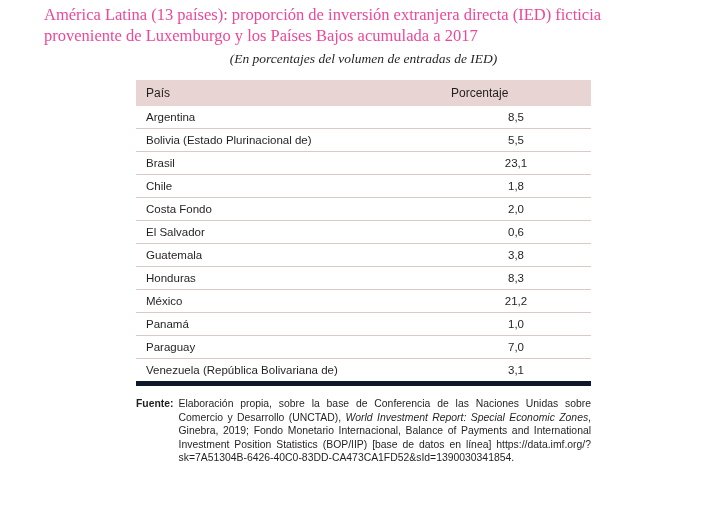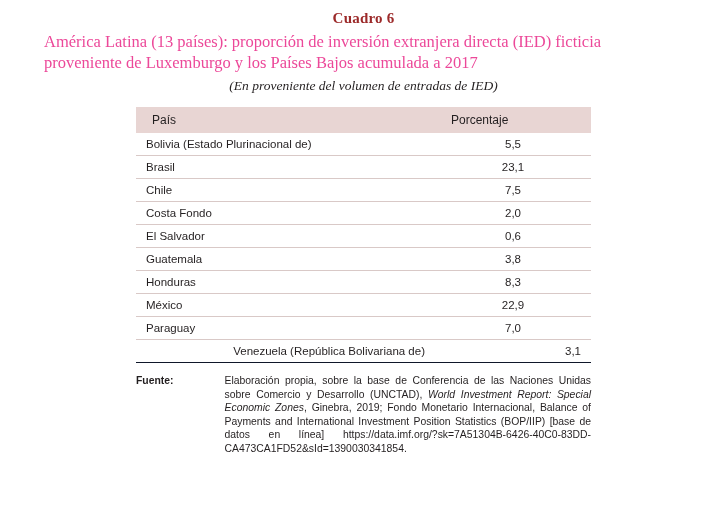--- a/index.html
+++ b/index.html
@@ -52,115 +52,120 @@
   table.data {
     width: 100%;
     border-collapse: collapse;
     font-size: 11.5px;
   }
   table.data thead th {
     background: #e8d5d3;
     font-weight: normal;
     font-size: 12px;
     color: #231f20;
-    padding: 6px 10px 6px 16px;
+    padding: 6px 10px 6px 10px;
     text-align: left;
     border: none;
   }
   table.data thead th.pct {
     width: 130px;
   }
   table.data tbody td {
     padding: 5px 10px 5px 10px;
     border-bottom: 1px solid #d9c9c7;
     color: #231f20;
     font-size: 11.5px;
     background: #ffffff;
   }
   table.data tbody td.pct {
     text-align: center;
     width: 130px;
   }
   table.data tbody tr:last-child td {
-    border-bottom: 1px solid #0f172a;
-    text-align: right;
+    border-bottom: 5px solid #0f172a;
   }
   .source {
     margin: 11px auto 0 auto;
     width: 455px;
     font-size: 10.4px;
     line-height: 13.6px;
     color: #231f20;
     display: flex;
     align-items: flex-start;
-    gap: 46px;
   }
   .source-label {
     font-weight: bold;
     white-space: nowrap;
     padding-right: 5px;
   }
   .source-text {
     text-align: justify;
   }
   .source-text i {
     font-style: italic;
   }
 </style>
 </head>
 <body>
 
 <div class="page">
 
-  <div class="doc-title">Cuadro 6</div>
 
   <div class="doc-subtitle">América Latina (13 países): proporción de inversión extranjera directa (IED) ficticia proveniente de Luxemburgo y los Países Bajos acumulada a 2017</div>
 
-  <div class="doc-units">(En proveniente del volumen de entradas de IED)</div>
+  <div class="doc-units">(En porcentajes del volumen de entradas de IED)</div>
 
   <div class="table-wrap">
     <table class="data">
       <thead>
         <tr>
           <th>País</th>
           <th class="pct">Porcentaje</th>
         </tr>
       </thead>
       <tbody>
         <tr>
+          <td>Argentina</td>
+          <td class="pct">8,5</td>
+        </tr>
+        <tr>
           <td>Bolivia (Estado Plurinacional de)</td>
           <td class="pct">5,5</td>
         </tr>
         <tr>
           <td>Brasil</td>
           <td class="pct">23,1</td>
         </tr>
         <tr>
           <td>Chile</td>
-          <td class="pct">7,5</td>
+          <td class="pct">1,8</td>
         </tr>
         <tr>
           <td>Costa Fondo</td>
           <td class="pct">2,0</td>
         </tr>
         <tr>
           <td>El Salvador</td>
           <td class="pct">0,6</td>
         </tr>
         <tr>
           <td>Guatemala</td>
           <td class="pct">3,8</td>
         </tr>
         <tr>
           <td>Honduras</td>
           <td class="pct">8,3</td>
         </tr>
         <tr>
           <td>México</td>
-          <td class="pct">22,9</td>
+          <td class="pct">21,2</td>
+        </tr>
+        <tr>
+          <td>Panamá</td>
+          <td class="pct">1,0</td>
         </tr>
         <tr>
           <td>Paraguay</td>
           <td class="pct">7,0</td>
         </tr>
         <tr>
           <td>Venezuela (República Bolivariana de)</td>
           <td class="pct">3,1</td>
         </tr>
       </tbody>

